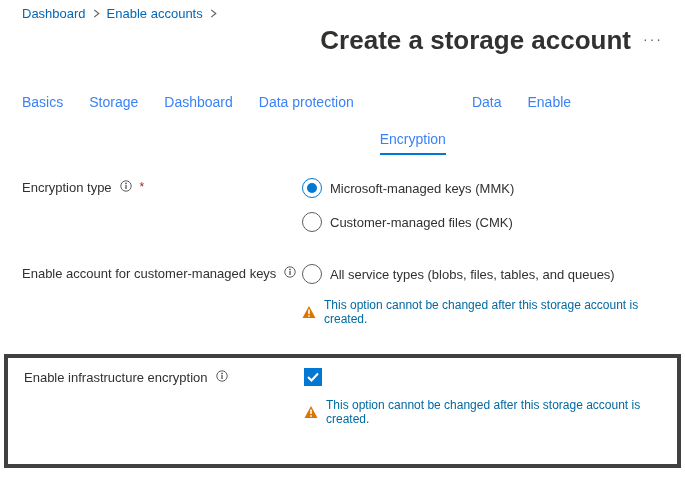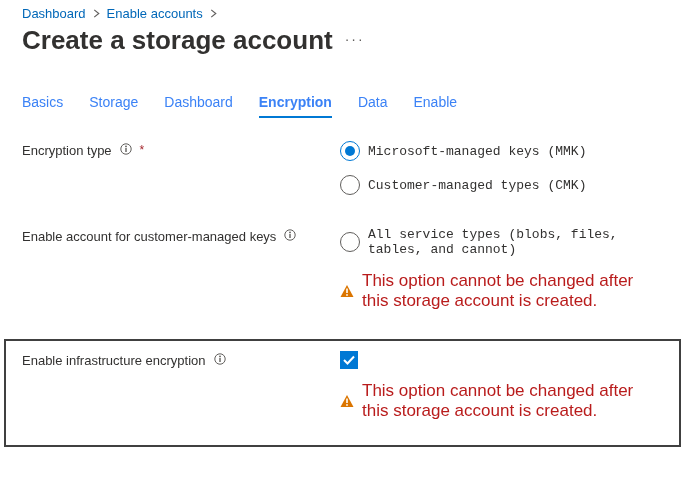--- a/index.html
+++ b/index.html
@@ -15,67 +15,67 @@
   }
   .page { padding: 6px 22px 0 22px; }
 
   
   .breadcrumb { display: flex; align-items: center; gap: 6px; color: #0067b8; font-size: 13px; }
   .breadcrumb a { color: #0067b8; text-decoration: none; cursor: pointer; }
   .chev { color: #605e5c; font-size: 11px; display: inline-flex; }
   .chev svg { width: 9px; height: 9px; }
 
   
-  .title-row { display: flex; align-items: center; gap: 12px; margin-top: 4px; }
+  .title-row { display: flex; align-items: center; gap: 12px; margin-top: 4px; justify-content: flex-end; }
   h1 { font-size: 26px; font-weight: 600; margin: 0; color: #323130; }
   .more-dots { color: #605e5c; letter-spacing: 2px; font-size: 14px; padding-bottom: 4px; cursor: pointer; }
 
   
   .tabs { display: flex; gap: 26px; margin-top: 32px; border-bottom: 1px solid transparent; font-size: 14px; }
   .tab { padding: 6px 0 8px 0; color: #3b82f6; cursor: pointer; position: relative; }
-  .tab.active { font-weight: 700; }
+  .tab.active { font-weight: 400; margin-top: 37px; }
   .tab.active::after {
     content: ""; position: absolute; left: 0; right: 0; bottom: 0;
     height: 2px; background: #0078d4;
   }
 
   
   .form { margin-top: 22px; }
-  .row { display: flex; align-items: flex-start; margin-bottom: 18px; gap: 38px; }
+  .row { display: flex; align-items: flex-start; margin-bottom: 18px; }
   .col-label { width: 280px; flex: 0 0 280px; color: #323130; padding-top: 2px; display: flex; align-items: flex-start; gap: 4px; line-height: 1.3; }
   .col-label .txt { }
   .req { color: #a4262c; margin-left: 4px; font-size: 12px; }
   .col-ctrl { flex: 1; }
 
   .info-icon { display: inline-flex; align-items: center; justify-content: center; margin-left: 4px; cursor: help; }
   .info-icon svg { width: 12px; height: 12px; }
 
   
   .radio-line { display: flex; align-items: center; gap: 8px; margin-bottom: 14px; }
   .radio { width: 18px; height: 18px; border-radius: 50%; border: 1px solid #605e5c; display: inline-flex; align-items: center; justify-content: center; background: #fff; cursor: pointer; flex-shrink: 0; }
   .radio.selected { border-color: #0078d4; }
   .radio.selected::after { content: ""; width: 10px; height: 10px; border-radius: 50%; background: #0078d4; }
-  .radio-label { color: #323130; cursor: pointer; font-family: Liberation Mono, monospace; }
+  .radio-label { color: #323130; cursor: pointer; }
 
   
   .warn-line { display: flex; align-items: center; gap: 8px; margin-top: 4px; margin-bottom: 10px; }
   .warn-icon { display: inline-flex; flex-shrink: 0; }
   .warn-icon svg { width: 14px; height: 14px; }
-  .warn-text { font-size: 17px; color: #b91c1c; }
+  .warn-text { font-size: 12px; color: #0369a1; }
 
   
   .chk-line { display: flex; align-items: center; margin-bottom: 12px; }
   .chk { width: 18px; height: 18px; display: inline-flex; align-items: center; justify-content: center; background: #0078d4; color: #fff; cursor: pointer; flex-shrink: 0; }
   .chk svg { width: 12px; height: 12px; }
 
   
   .highlight {
-    border: 2px solid #404040;
+    border: 4px solid #404040;
     margin-left: -18px; margin-right: -18px;
-    padding: 10px 16px 4px 16px;
+    padding: 10px 16px 18px 16px;
   }
   .highlight .row { margin-bottom: 10px; }
   .highlight .col-label { width: 280px; flex: 0 0 280px; }
 </style>
 </head>
 <body>
 
 <svg width="0" height="0" style="position:absolute">
   <defs>
     <g id="chev-right">
@@ -116,20 +116,21 @@
 
   <div class="title-row">
     <h1>Create a storage account</h1>
     <span class="more-dots">···</span>
   </div>
 
   <div class="tabs">
     <div class="tab">Basics</div>
     <div class="tab">Storage</div>
     <div class="tab">Dashboard</div>
+    <div class="tab">Data protection</div>
     <div class="tab active">Encryption</div>
     <div class="tab">Data</div>
     <div class="tab">Enable</div>
   </div>
 
   <div class="form">
 
     <div class="row">
       <div class="col-label">
         <span class="txt">Encryption type</span>
@@ -140,38 +141,38 @@
           </span>
         <span class="req">*</span>
       </div>
       <div class="col-ctrl">
         <div class="radio-line">
           <span class="radio selected"></span>
           <span class="radio-label">Microsoft-managed keys (MMK)</span>
         </div>
         <div class="radio-line">
           <span class="radio"></span>
-          <span class="radio-label">Customer-managed types (CMK)</span>
+          <span class="radio-label">Customer-managed files (CMK)</span>
         </div>
       </div>
     </div>
 
     <div class="row">
       <div class="col-label">
         <span class="txt">Enable account for customer-managed keys</span>
         <span class="info-icon">
             <svg viewBox="0 0 12 12">
               <use href="#info-circle"></use>
             </svg>
           </span>
       </div>
       <div class="col-ctrl">
         <div class="radio-line">
           <span class="radio"></span>
-          <span class="radio-label">All service types (blobs, files, tables, and cannot)</span>
+          <span class="radio-label">All service types (blobs, files, tables, and queues)</span>
         </div>
         <div class="warn-line">
           <span class="warn-icon">
               <svg viewBox="0 0 14 14">
                 <use href="#warn-tri"></use>
               </svg>
             </span>
           <span class="warn-text">This option cannot be changed after this storage account is created.</span>
         </div>
       </div>

